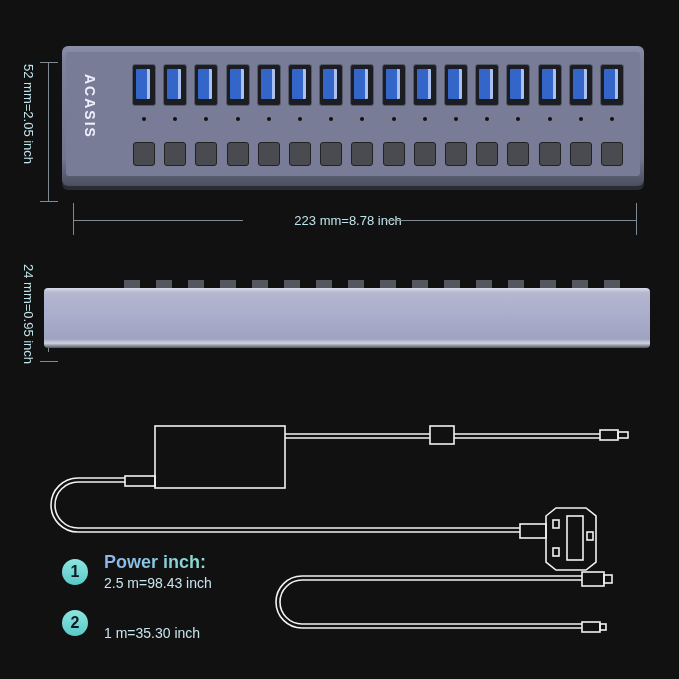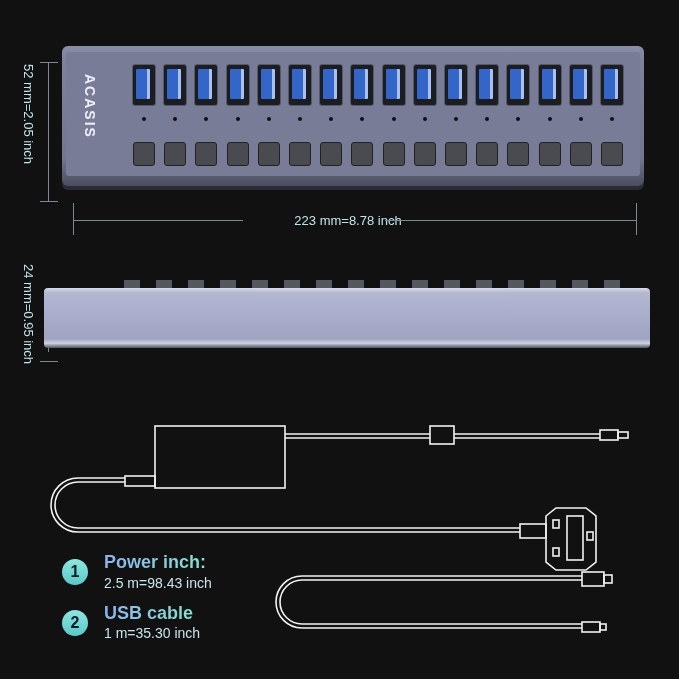--- a/index.html
+++ b/index.html
@@ -176,15 +176,14 @@
   </g>
 </svg>
 
 <div class="abs" style="left:62px;top:552px;width:200px;height:44px;">
   <div class="abs legend-num" style="left:0;top:7px;">1</div>
   <div class="abs legend-title" style="left:42px;top:0;">Power inch:</div>
   <div class="abs legend-sub" style="left:42px;top:23px;">2.5 m=98.43 inch</div>
 </div>
 <div class="abs" style="left:62px;top:603px;width:200px;height:44px;">
   <div class="abs legend-num" style="left:0;top:7px;">2</div>
-  <div class="abs legend-title" style="left:42px;top:0;">USB cable</div>
   <div class="abs legend-sub" style="left:42px;top:22px;">1 m=35.30 inch</div>
 </div>
 
 </body></html>

